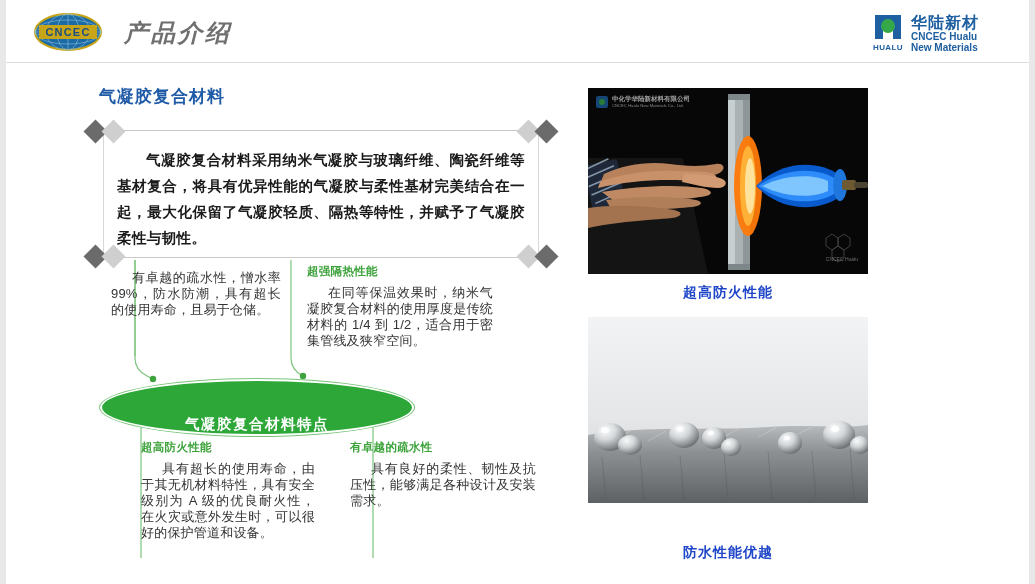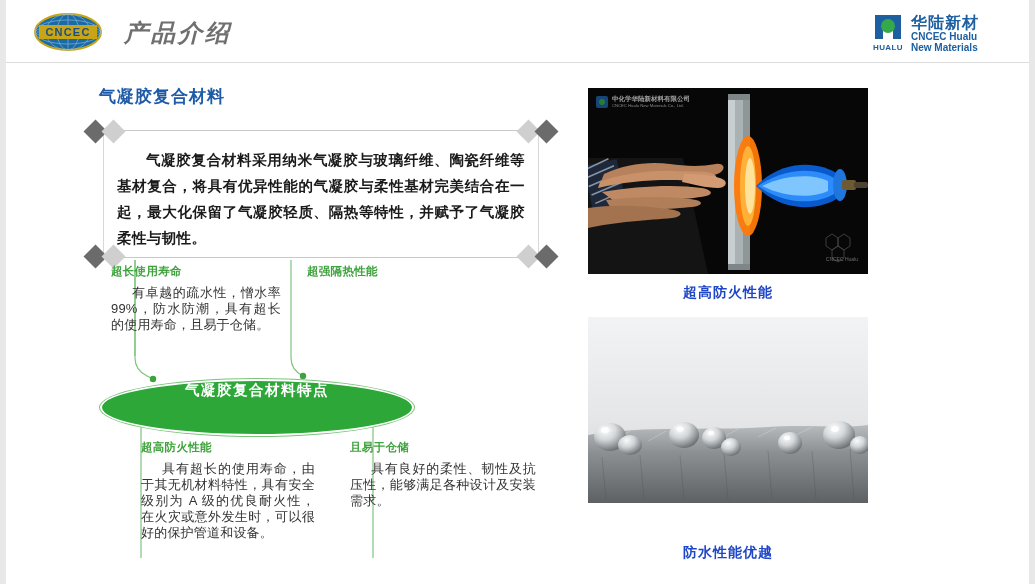--- a/index.html
+++ b/index.html
@@ -160,21 +160,21 @@
     position: absolute;
     left: 100px;
     top: 379px;
     width: 310px;
     height: 53px;
     border-radius: 50%;
     background: #2da838;
     border: 2px solid #ffffff;
     box-shadow: 0 0 0 1px #7ac47a;
     display: flex;
-    align-items: flex-start;
+    align-items: flex-end;
     justify-content: center;
   }
   .ellipse-label {
     font-size: 14.5px;
     font-weight: bold;
     color: #ffffff;
     letter-spacing: 1.5px;
   }
 
   
@@ -317,35 +317,35 @@
       <g fill="#3ea33c">
         <circle cx="58" cy="121" r="3.2"></circle>
         <circle cx="208" cy="118" r="3.2"></circle>
         <circle cx="50" cy="159" r="3.2"></circle>
         <circle cx="274" cy="159" r="3.2"></circle>
         <circle cx="40" cy="2" r="0"></circle>
       </g>
     </svg>
 
     <div class="fbox" style="left:16px; top:6px; width:170px;">
-      <div class="fbox-title">超长使用寿命</div>
       <div class="fbox-body">有卓越的疏水性，憎水率99%，防水防潮，具有超长的使用寿命，且易于仓储。</div>
     </div>
 
     <div class="fbox" style="left:212px; top:6px; width:186px;">
       <div class="fbox-title">超强隔热性能</div>
+      <div class="fbox-body">在同等保温效果时，纳米气凝胶复合材料的使用厚度是传统材料的 1/4 到 1/2，适合用于密集管线及狭窄空间。</div>
     </div>
 
     <div class="fbox" style="left:46px; top:182px; width:174px;">
       <div class="fbox-title">超高防火性能</div>
       <div class="fbox-body">具有超长的使用寿命，由于其无机材料特性，具有安全级别为 A 级的优良耐火性，在火灾或意外发生时，可以很好的保护管道和设备。</div>
     </div>
 
     <div class="fbox" style="left:255px; top:182px; width:186px;">
-      <div class="fbox-title">且易于仓储</div>
+      <div class="fbox-title">有卓越的疏水性</div>
       <div class="fbox-body">具有良好的柔性、韧性及抗压性，能够满足各种设计及安装需求。</div>
     </div>
   </div>
 
   <div class="ellipse">
     <span class="ellipse-label">气凝胶复合材料特点</span>
   </div>
 
   <div class="photo photo-fire">
     <svg width="280" height="186" viewBox="0 0 280 186">

